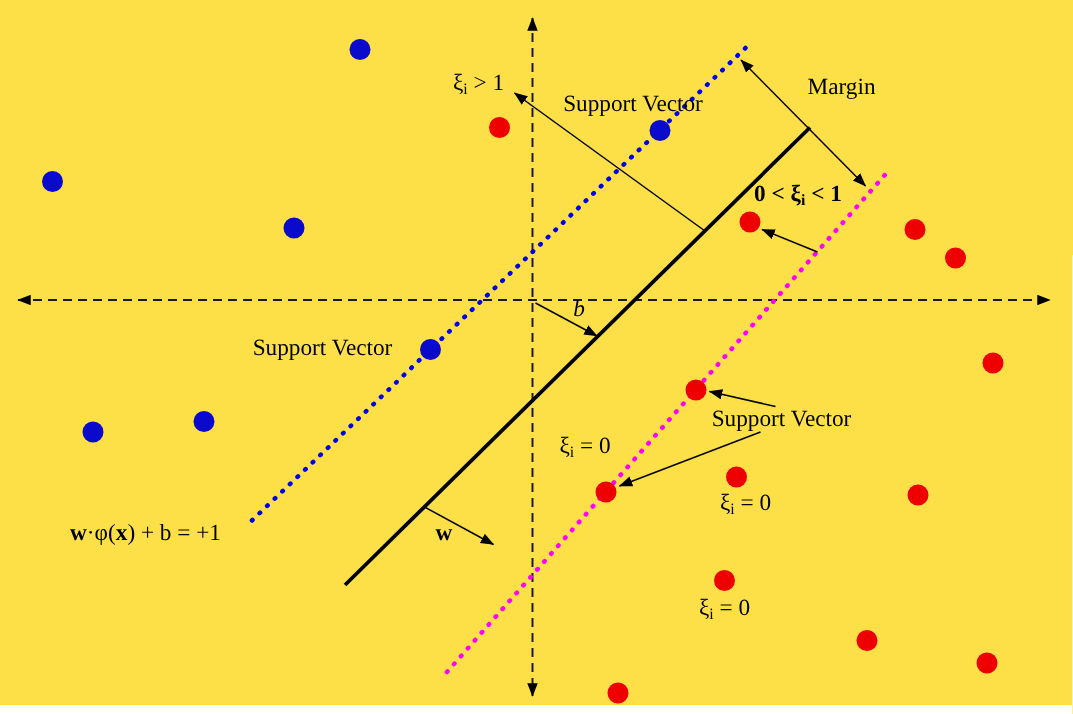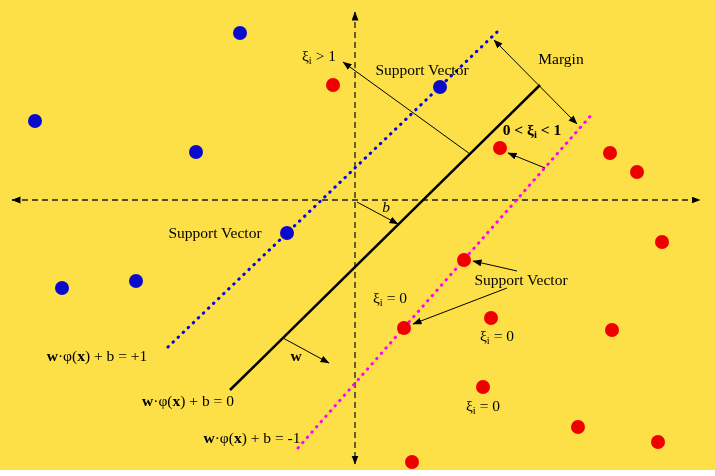--- a/index.html
+++ b/index.html
@@ -75,16 +75,14 @@
       <div class="dlabel" style="left: 561px; top: 59px; font-family: Liberation Serif, serif;">Margin</div>
       <div class="dlabel" style="left: 532px; top: 131px;"><span class="b">0 &lt; ξ</span><span class="b sub">i</span><span class="b"> &lt; 1</span></div>
       <div class="dlabel" style="left: 215px; top: 233px;">Support Vector</div>
       <div class="dlabel" style="left: 386px; top: 207px;"><span class="i">b</span></div>
       <div class="dlabel" style="left: 521px; top: 280px;">Support Vector</div>
       <div class="dlabel" style="left: 390px; top: 299px;"><span>ξ</span><span class="sub">i</span><span> = 0</span></div>
       <div class="dlabel" style="left: 497px; top: 337px;"><span>ξ</span><span class="sub">i</span><span> = 0</span></div>
       <div class="dlabel" style="left: 483px; top: 407px;"><span>ξ</span><span class="sub">i</span><span> = 0</span></div>
       <div class="dlabel" style="left: 296px; top: 356px;"><span class="b">w</span></div>
       <div class="dlabel" style="left: 97px; top: 356px;"><span class="b">w</span><span>·φ(</span><span class="b">x</span><span>) + b = +1</span></div>
-      <div class="dlabel" style="left: 188px; top: 401px;"><span class="b">w</span><span>·φ(</span><span class="b">x</span><span>) + b = 0</span></div>
-      <div class="dlabel" style="left: 252px; top: 438px;"><span class="b">w</span><span>·φ(</span><span class="b">x</span><span>) + b = -1</span></div>
     </div>
 </div>
 
 </body></html>

